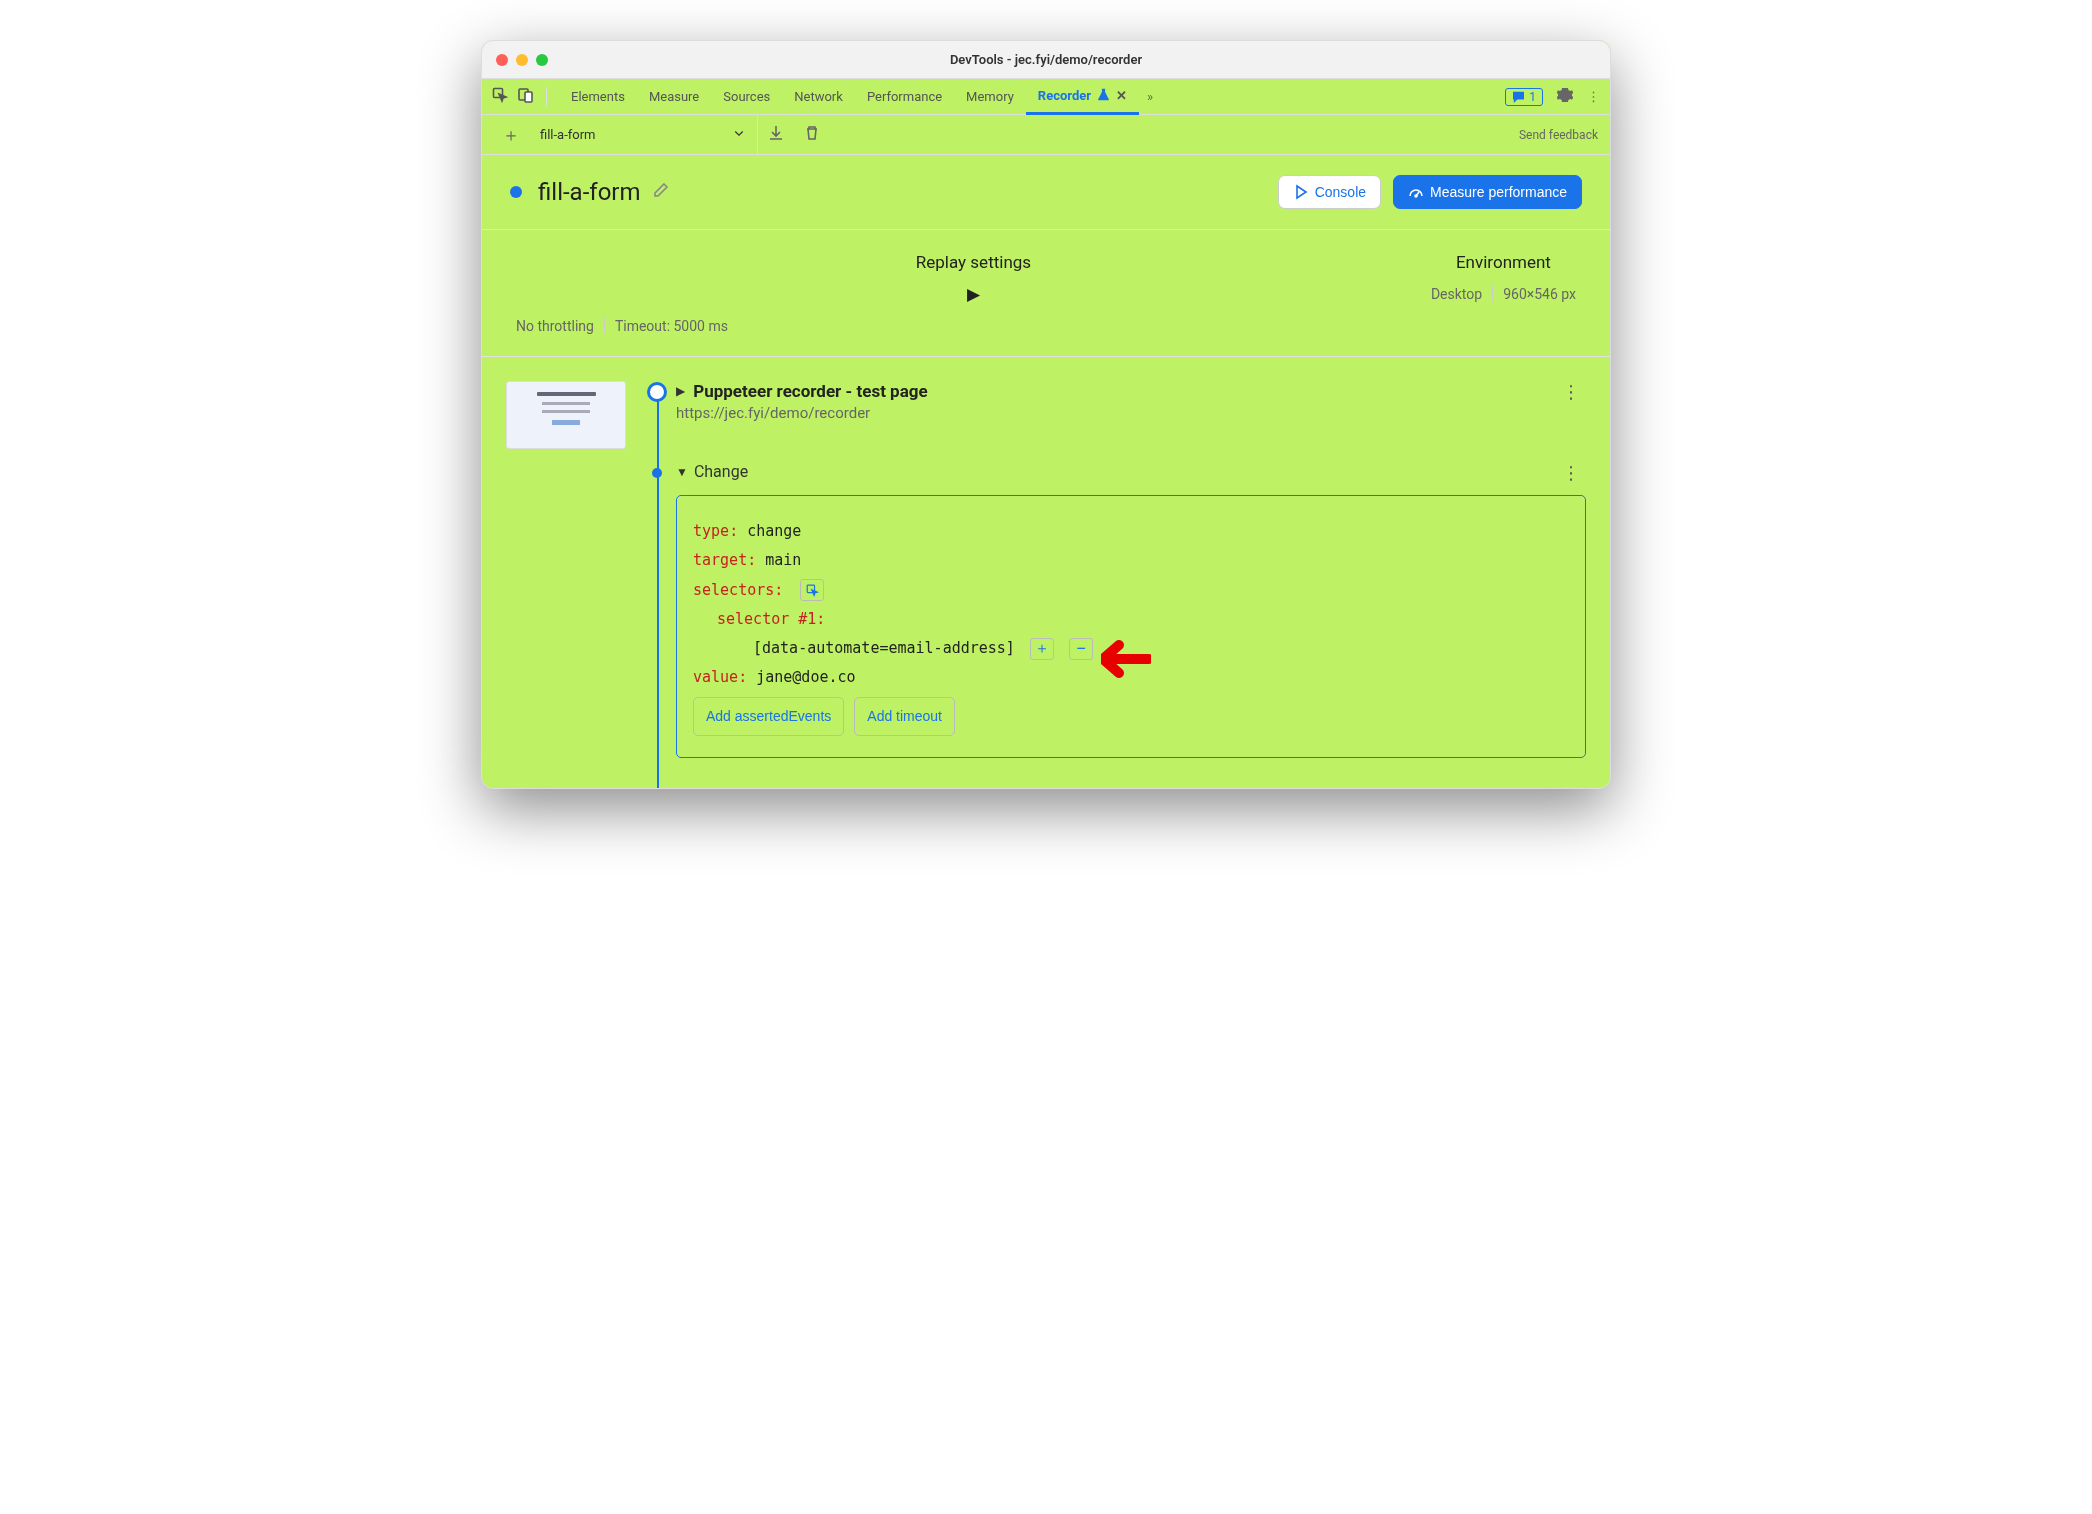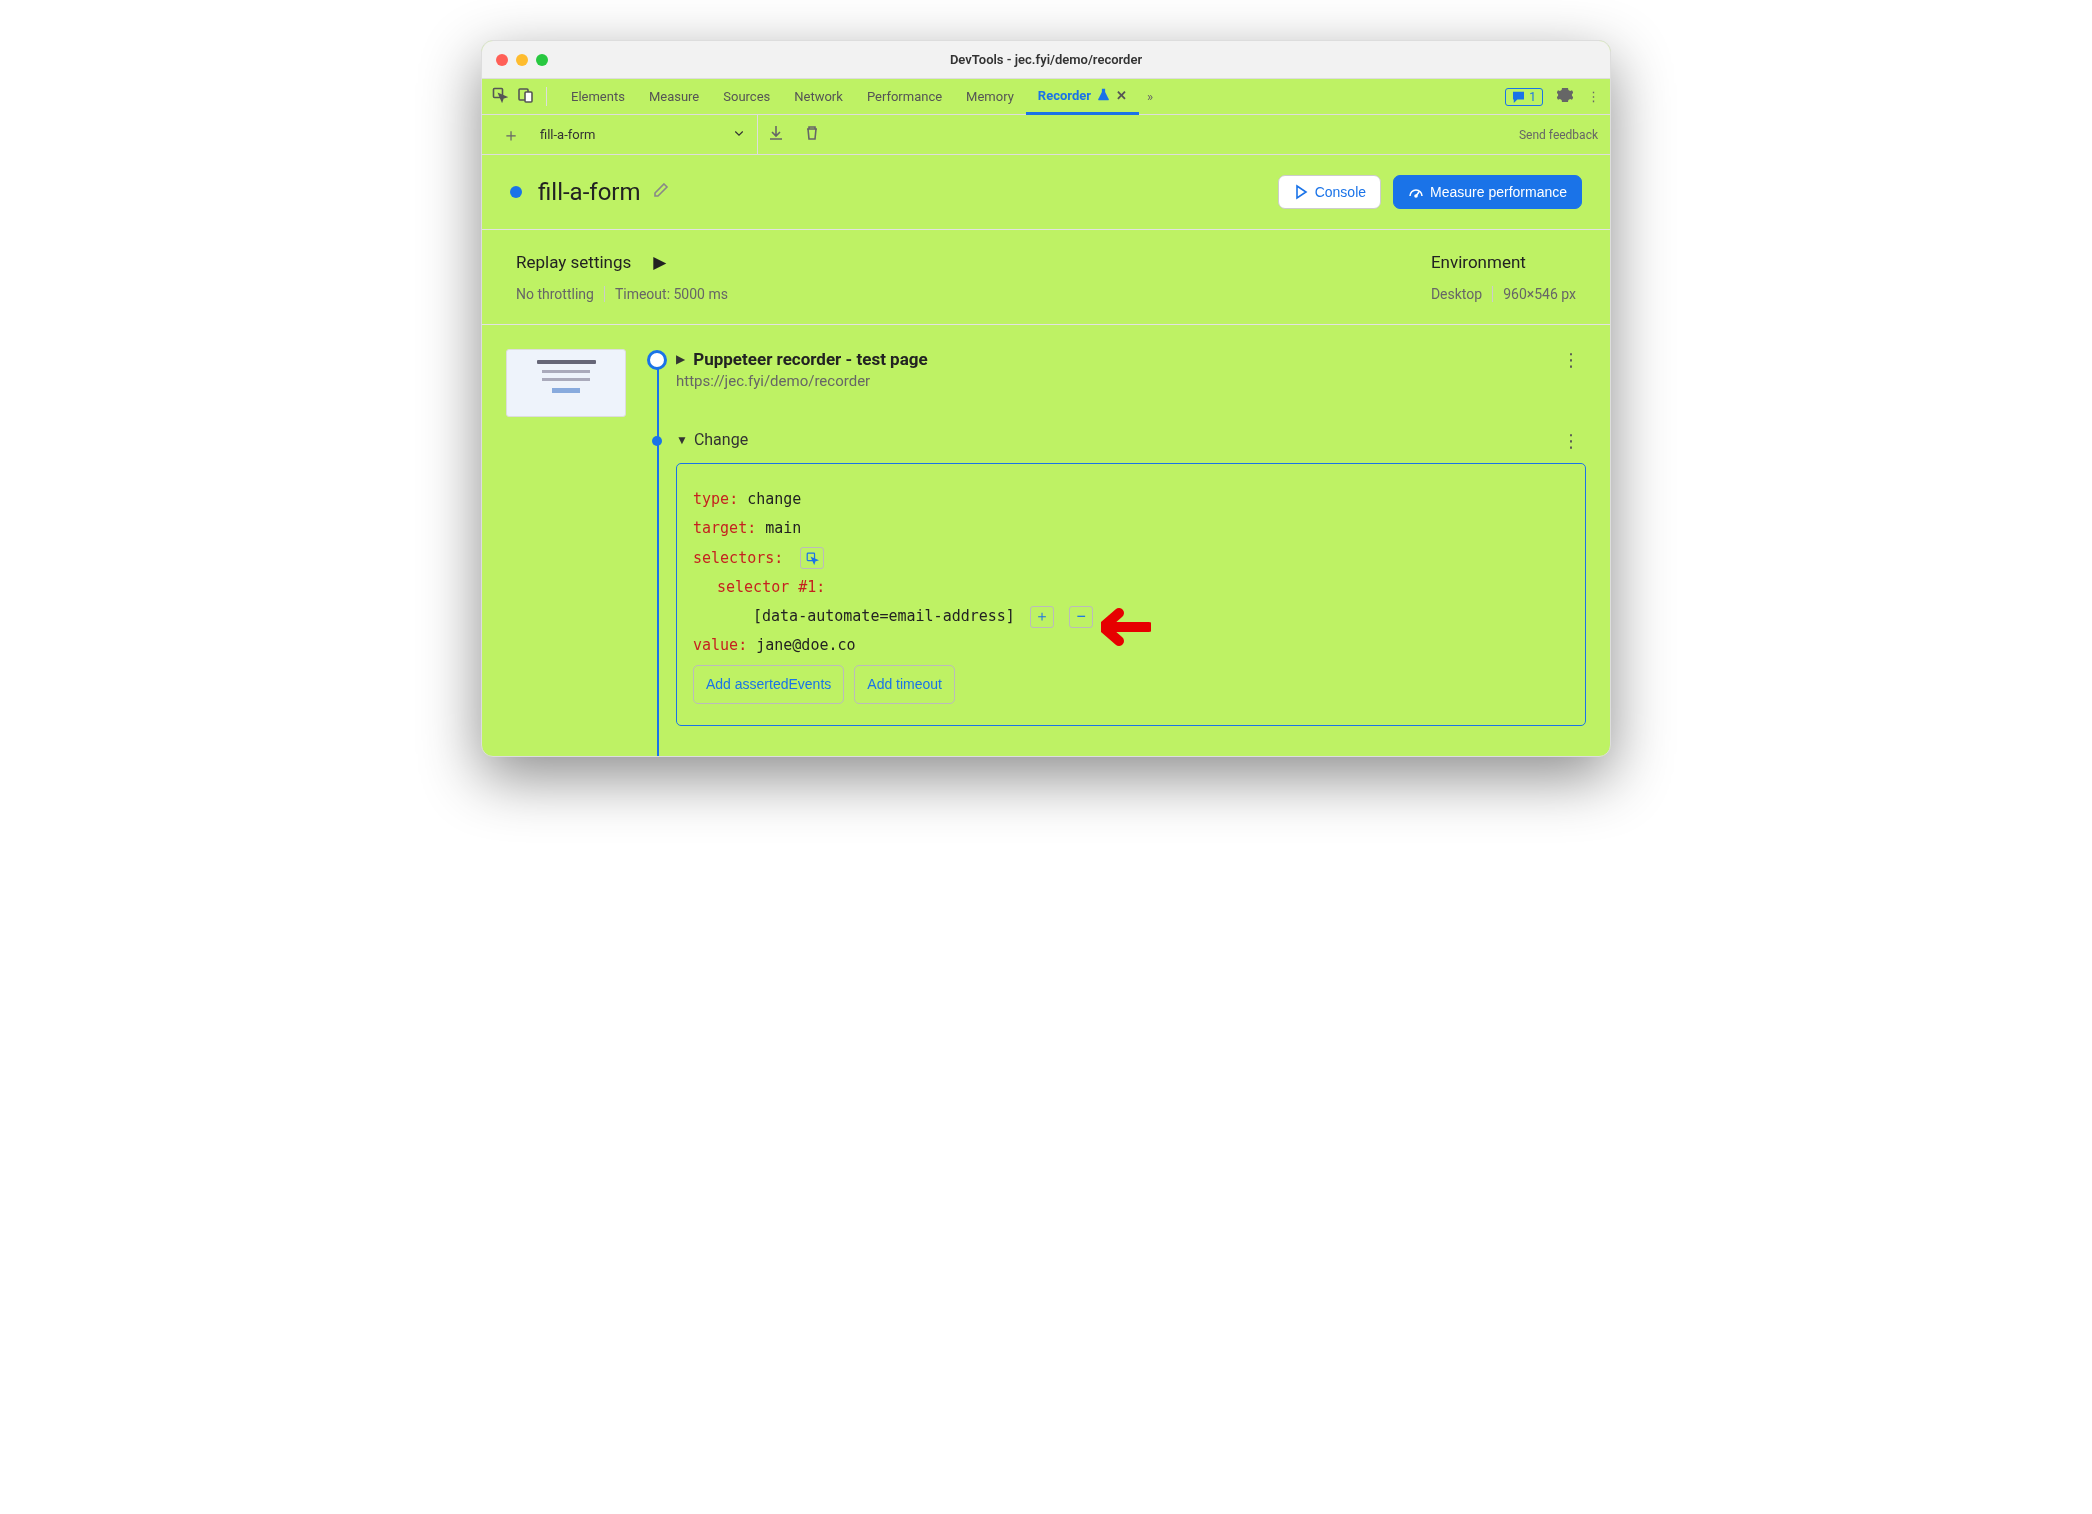--- a/index.html
+++ b/index.html
@@ -72,21 +72,21 @@
   padding: 8px 14px; border-radius: 7px; font-size: 14px; font-weight: 500; cursor: pointer;
   display: inline-flex; align-items: center; gap: 6px; border: 1px solid #ccc; background: #fff; color: #1a73e8;
 }
 .btn.primary { background: #1a73e8; color: #fff; border-color: #1a73e8; }
 hr.sep { border: none; border-top: 1px solid #e2e2e2; margin: 0; }
 .settings {
   display: flex; padding: 22px 34px; border-bottom: 1px solid #e2e2e2;
 }
 .settings .col { flex: 1; }
 .settings .col.right { text-align: right; flex: 0 0 auto; }
-.settings h3 { font-size: 17px; font-weight: 400; color: #222; display: flex; align-items: center; gap: 22px; }
+.settings h3 { font-size: 17px; font-weight: 400; color: #222; display: flex; align-items: center; gap: 12px; flex-direction: column; }
 .settings .meta { margin-top: 14px; font-size: 14px; color: #666; display: flex; gap: 10px; }
 .settings .col.right .meta { justify-content: flex-end; }
 .settings .meta span + span { border-left: 1px solid #ccc; padding-left: 10px; }
 .body {
   display: flex; padding: 24px 24px 0 24px; gap: 20px; position: relative;
 }
 .thumbnail {
   width: 120px; height: 68px; border: 1px solid #ddd; border-radius: 3px; background: #eef3fb;
   flex-shrink: 0; position: relative; overflow: hidden;
 }

